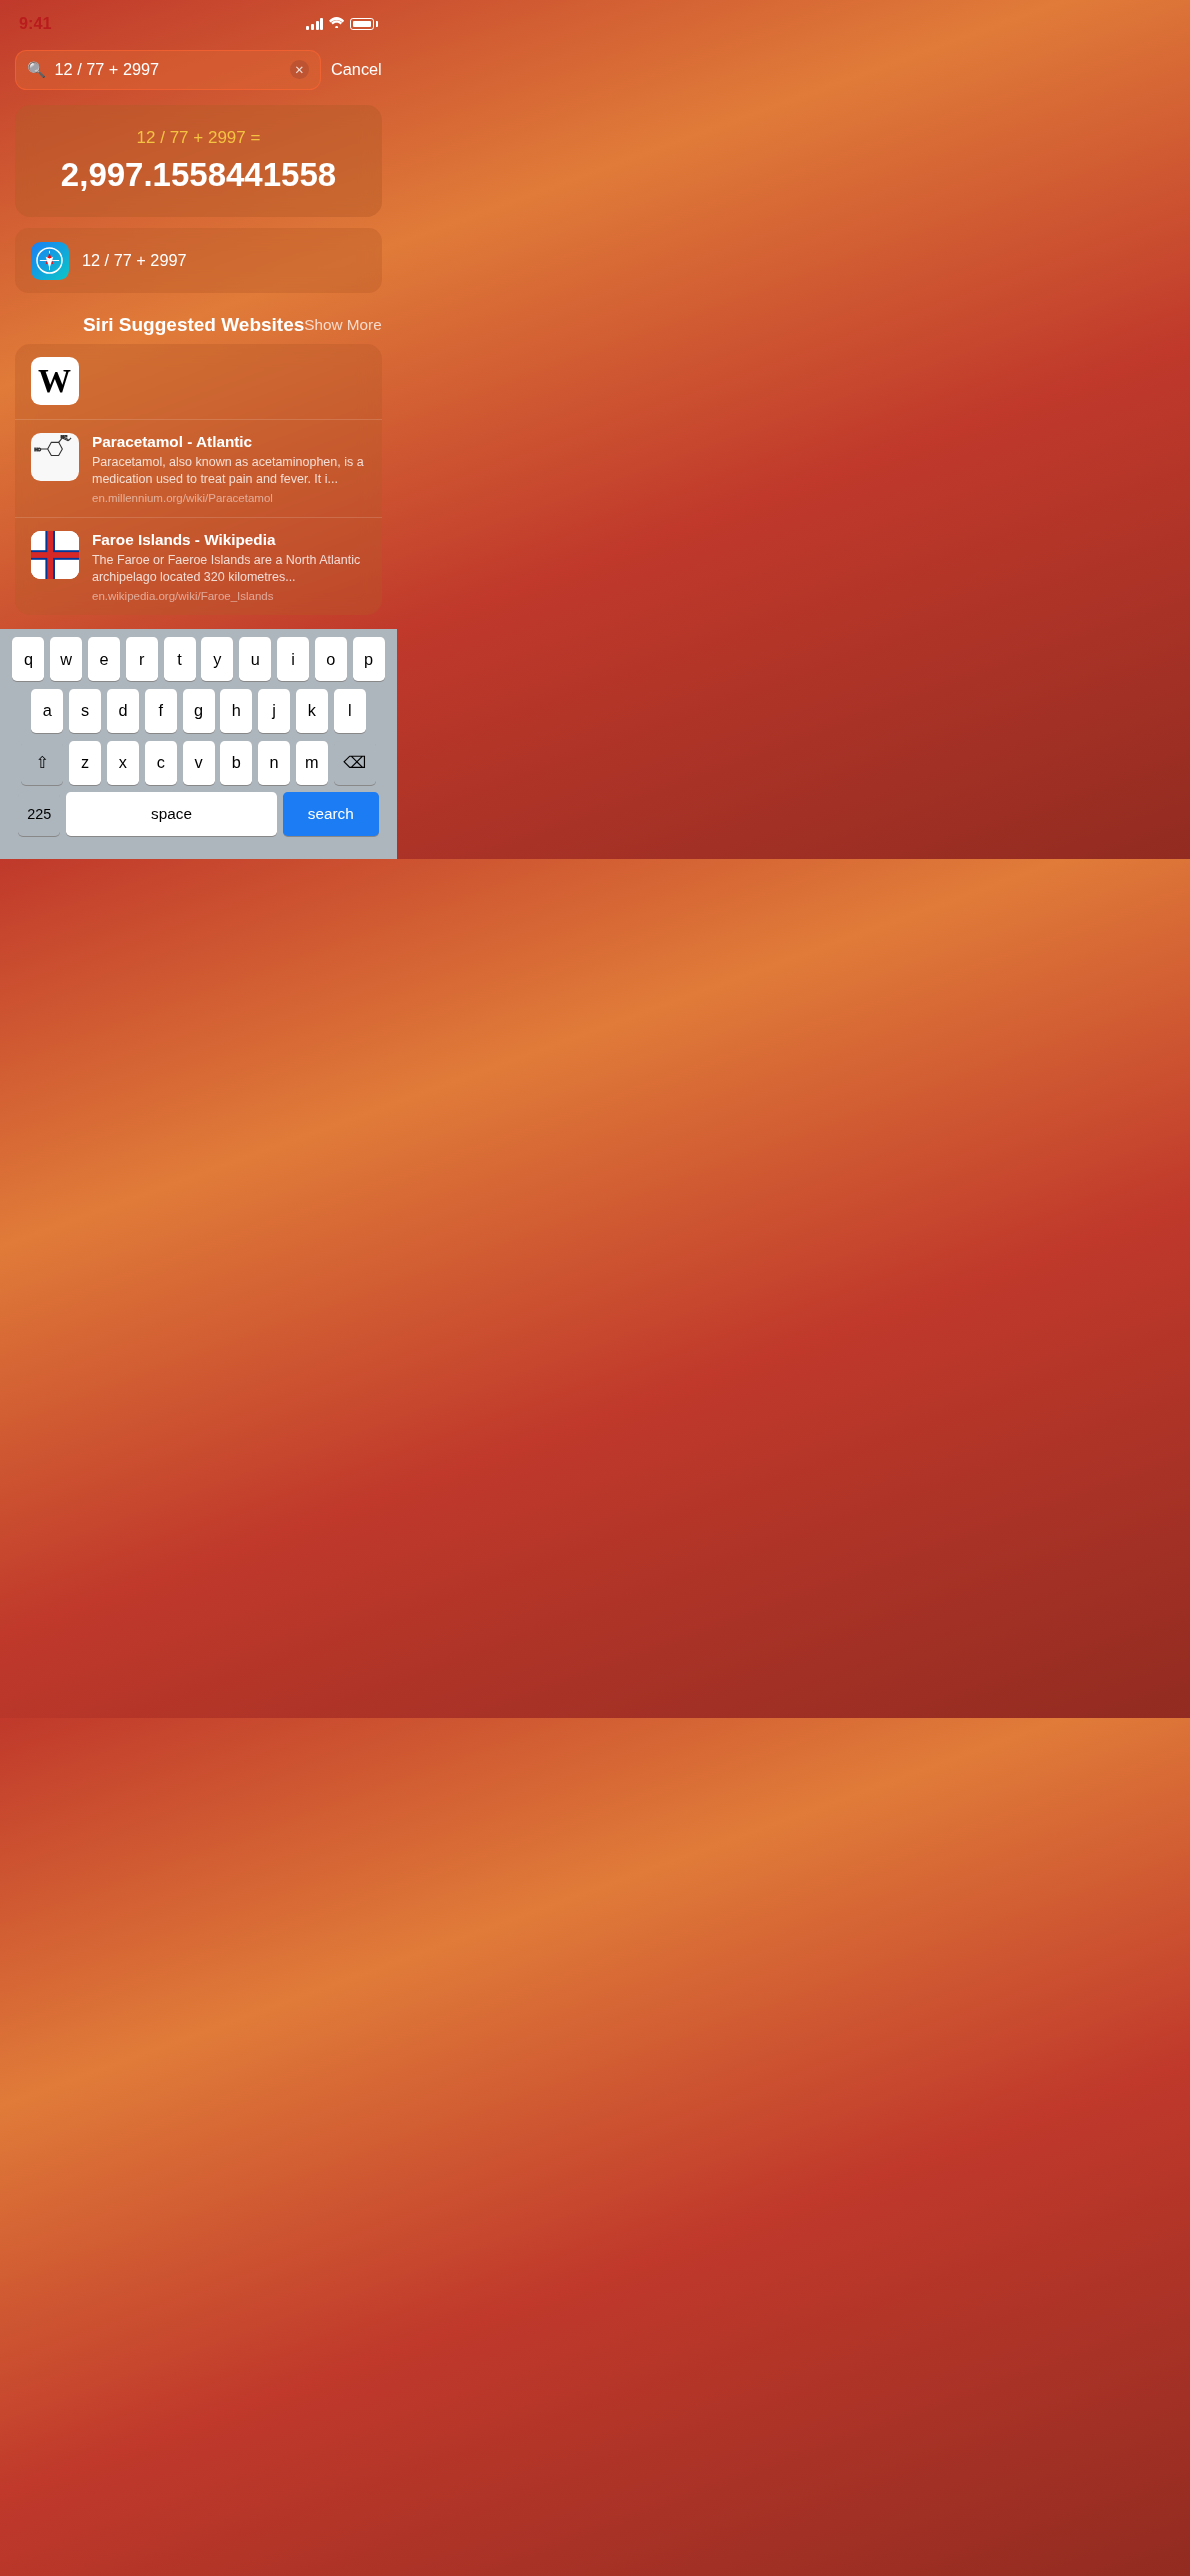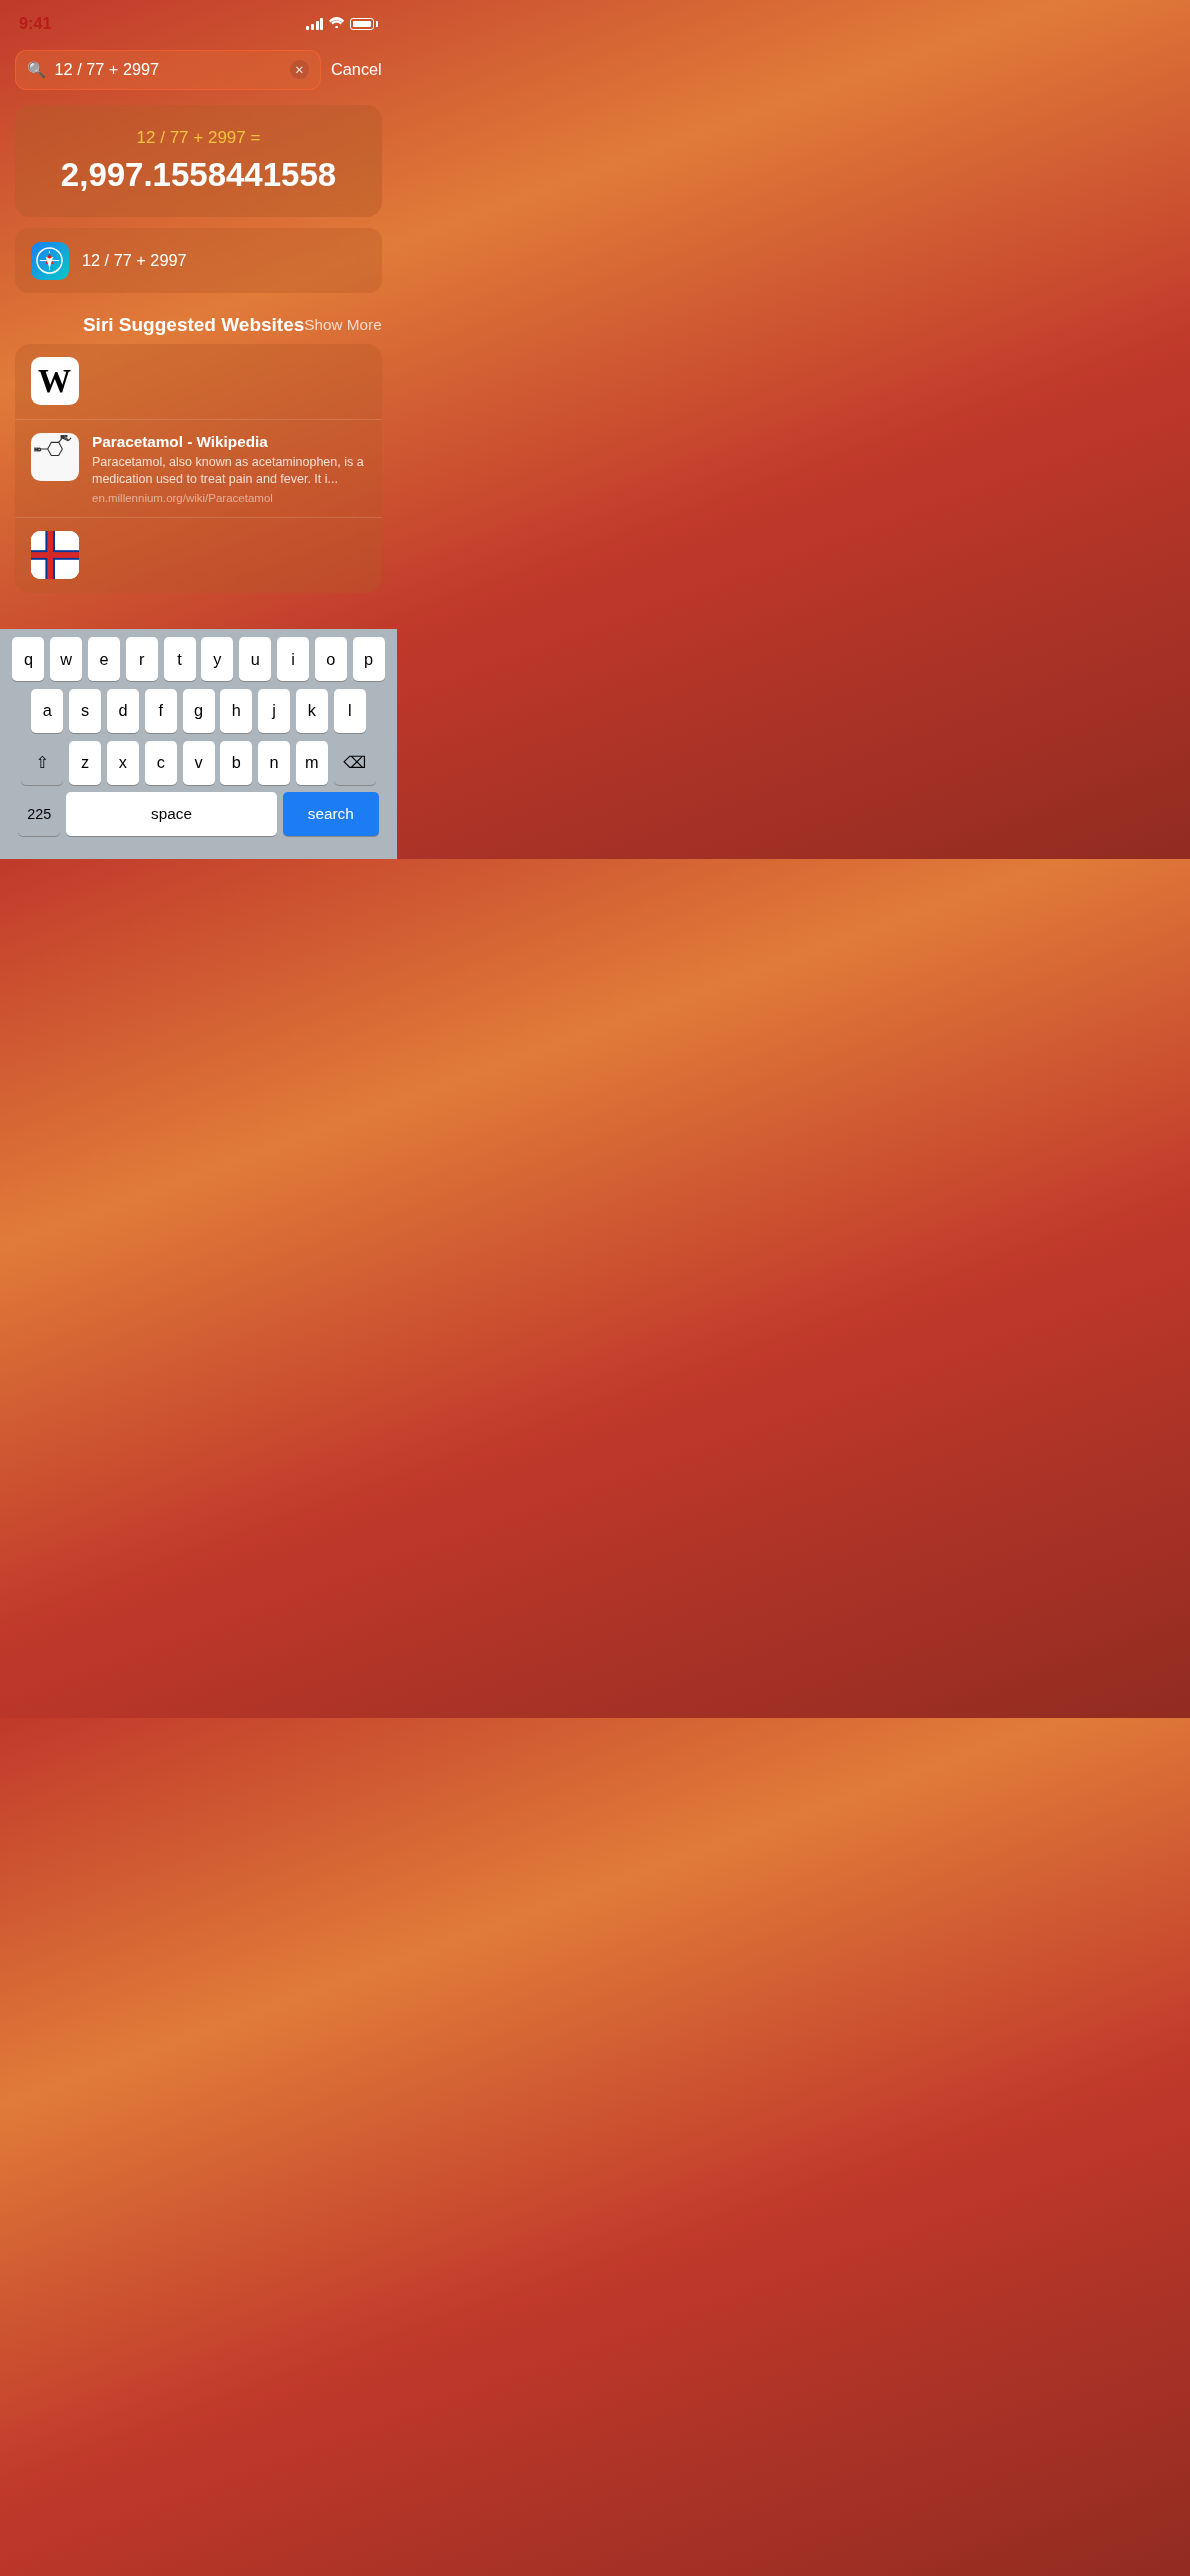--- a/index.html
+++ b/index.html
@@ -434,21 +434,21 @@
 
             <line x1="40" y1="4" x2="48" y2="8"></line>
             <line x1="40.5" y1="2.5" x2="48.5" y2="6.5"></line>
 
             <line x1="48" y1="8" x2="52" y2="4"></line>
           </g>
         </svg>
       </div>
     </div>
     <div class="website-info">
-      <div class="website-title">Paracetamol - Wikipedia</div>
+      <div class="website-title">Paracetamol - Atlantic</div>
       <div class="website-desc">Paracetamol, also known as acetaminophen, is a medication used to treat pain and fever. It i...</div>
       <div class="website-url">en.millennium.org/wiki/Paracetamol</div>
     </div>
   </div>
 
   <div class="website-item">
     <div class="website-thumb">
       <div class="faroe-flag">
         <svg class="flag-svg" viewBox="0 0 50 50">
 
@@ -456,20 +456,25 @@
 
           <rect x="0" y="20" width="50" height="10" fill="#003897"></rect>
 
           <rect x="15" y="0" width="10" height="50" fill="#003897"></rect>
 
           <rect x="0" y="22" width="50" height="6" fill="#d72828"></rect>
 
           <rect x="17" y="0" width="6" height="50" fill="#d72828"></rect>
         </svg>
       </div>
+    </div>
+    <div class="website-info">
+      <div class="website-title">Faroe Islands - Wikipedia</div>
+      <div class="website-desc">The Faroe or Faeroe Islands are a North Atlantic archipelago located 320 kilometres...</div>
+      <div class="website-url">en.wikipedia.org/wiki/Faroe_Islands</div>
     </div>
   </div>
 
 </div>
 
 <div class="keyboard-container">
 
   <div class="keyboard-row">
     <div class="key key-letter">q</div>
     <div class="key key-letter">w</div>

